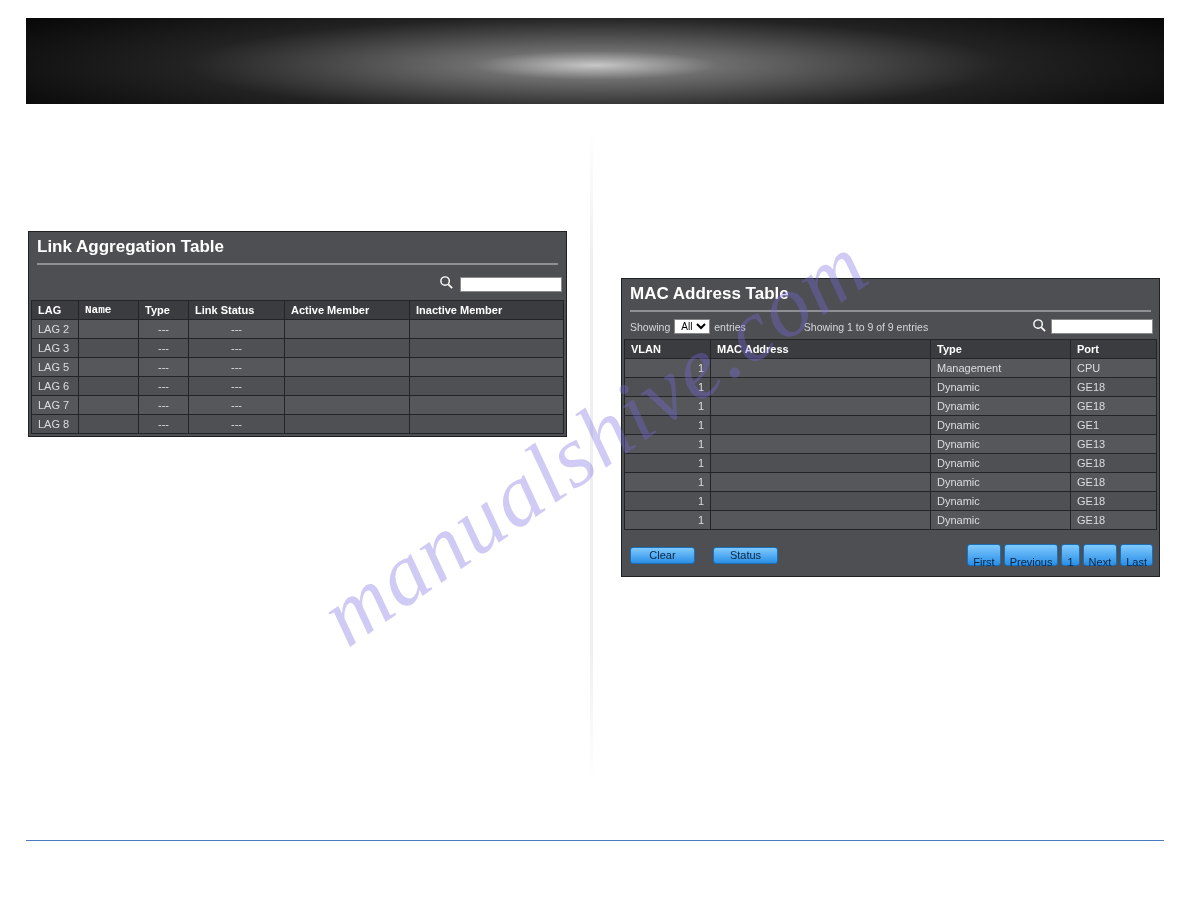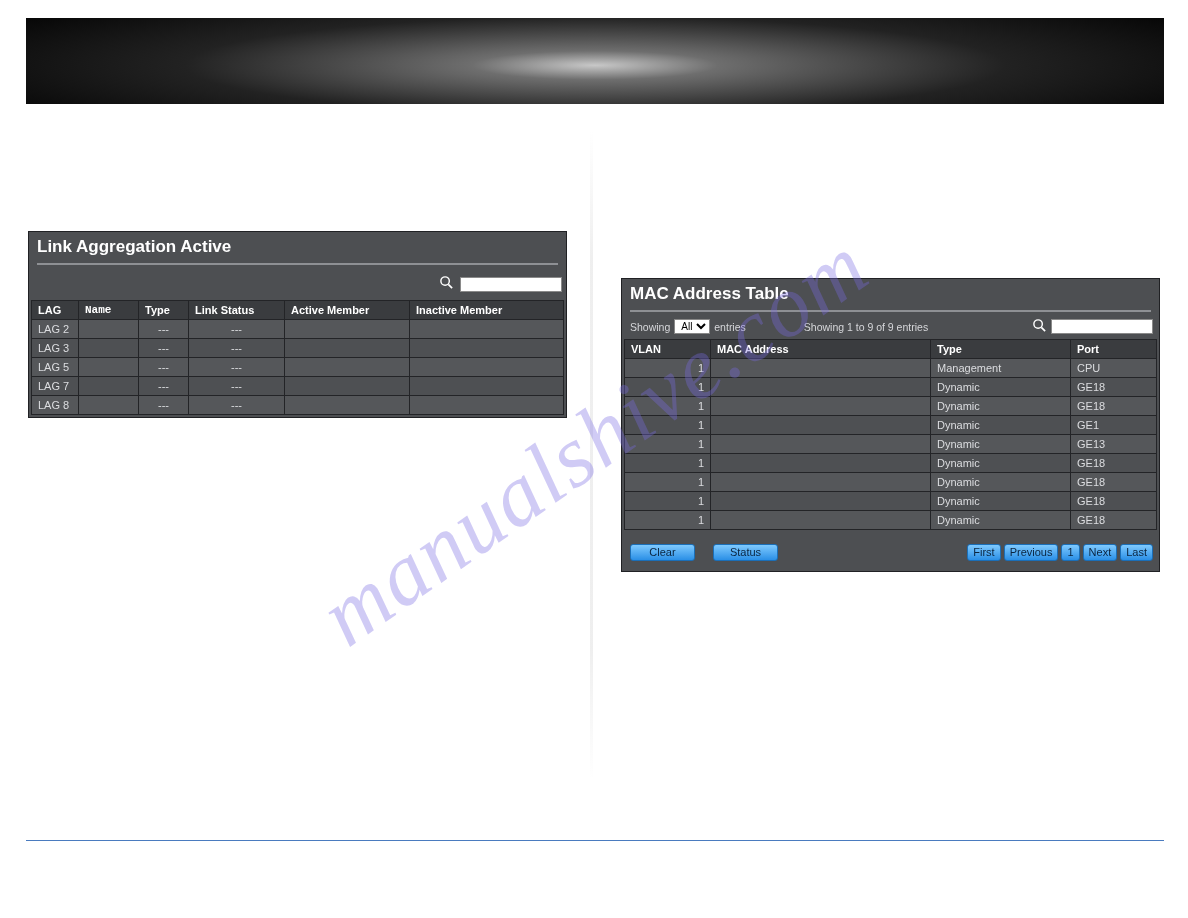--- a/index.html
+++ b/index.html
@@ -138,21 +138,21 @@
     cursor: pointer;
   }
   .btn-page {
     background: linear-gradient(to bottom, #7fcaff 0%, #2a8fe6 100%);
     border: 1px solid #1b6fb8;
     border-radius: 3px;
     color: #0a2540;
     font-size: 11px;
     height: 17px;
     line-height: 15px;
-    padding: 0 5px;
+    padding: 10px 5px;
     text-align: center;
     cursor: pointer;
   }
   .center-divider {
     position: absolute;
     left: 590px;
     top: 130px;
     width: 3px;
     height: 650px;
     background: linear-gradient(to bottom, rgba(0,0,0,0) 0%, rgba(120,120,120,0.12) 20%, rgba(120,120,120,0.12) 80%, rgba(0,0,0,0) 100%);
@@ -174,21 +174,21 @@
 </head>
 <body>
 
 <div class="header-banner"></div>
 
 <div class="center-divider"></div>
 
 <div class="watermark">manualshive.com</div>
 
 <div class="panel-left">
-  <div class="panel-title">Link Aggregation Active</div>
+  <div class="panel-title">Link Aggregation Table</div>
   <div class="title-underline"></div>
   <div class="search-bar">
     <span>
       <svg class="search-icon-svg" viewBox="0 0 16 16">
           <circle cx="6.5" cy="6.5" r="4.5" fill="none" stroke="#ffffff" stroke-width="1.5"></circle>
           <line x1="10" y1="10" x2="14" y2="14" stroke="#ffffff" stroke-width="1.8"></line>
         </svg>
     </span>
     <input class="search-input" placeholder="" style="">
   </div>
@@ -215,20 +215,28 @@
       <tr>
           <td>LAG 3</td>
           <td></td>
           <td class="c">---</td>
           <td class="c">---</td>
           <td></td>
           <td></td>
         </tr>
       <tr>
           <td>LAG 5</td>
+          <td></td>
+          <td class="c">---</td>
+          <td class="c">---</td>
+          <td></td>
+          <td></td>
+        </tr>
+      <tr>
+          <td>LAG 6</td>
           <td></td>
           <td class="c">---</td>
           <td class="c">---</td>
           <td></td>
           <td></td>
         </tr>
       <tr>
           <td>LAG 7</td>
           <td></td>
           <td class="c">---</td>

